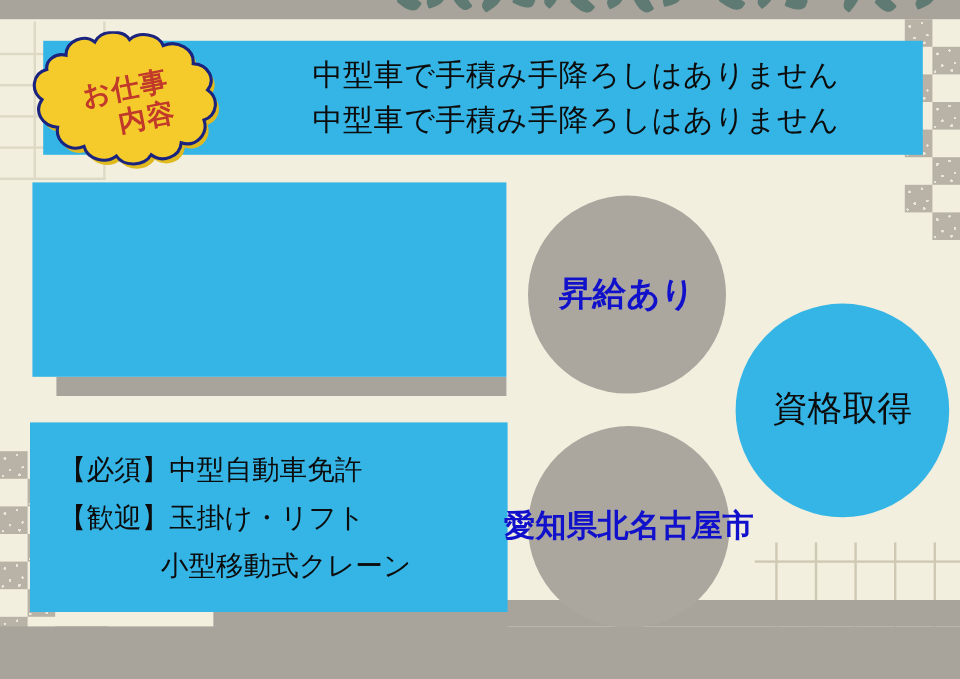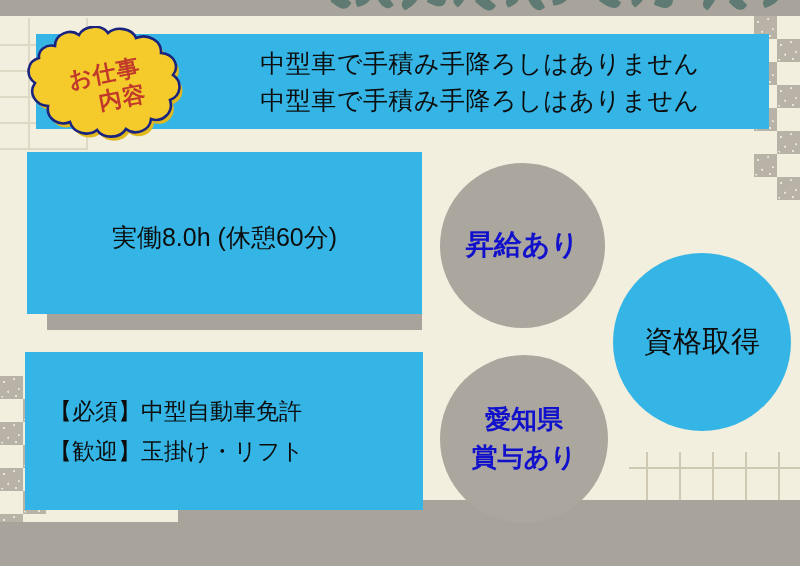--- a/index.html
+++ b/index.html
@@ -186,21 +186,21 @@
     line-height: 1.75;
     white-space: nowrap;
   }
   #qual-content .indent { padding-left: 85px; }
 
   
   .circle {
     position: absolute;
     border-radius: 50%;
     display: flex;
-    flex-direction: column;
+    flex-direction: row;
     justify-content: center;
     align-items: center;
     text-align: center;
     white-space: nowrap;
   }
   #circle-raise {
     left: 440px; top: 163px;
     width: 165px; height: 165px;
     background: #aba79f;
     color: #1111cc;
@@ -333,36 +333,36 @@
     </svg>
     <div id="cloud-label">
       <span class="l1">お仕事</span>
       <span class="l2">内容</span>
     </div>
   </div>
 
   <div class="panel-shadow" id="hours-panel-shadow"></div>
   <div class="panel-cyan" id="hours-panel"></div>
   <div id="hours-content">
-    <div id="hours-detail">実働8.0h (休憩60分)</div>
   </div>
 
   <div class="panel-shadow" id="qual-panel-shadow"></div>
   <div class="panel-cyan" id="qual-panel"></div>
   <div id="qual-content">
     <div>【必須】中型自動車免許</div>
     <div>【歓迎】玉掛け・リフト</div>
+    <div class="indent">小型移動式クレーン</div>
   </div>
 
   <div class="circle" id="circle-raise">
     <span>昇給あり</span>
   </div>
 
   <div class="circle" id="circle-support">
     <span>資格取得</span>
   </div>
 
   <div class="circle" id="circle-location">
     <span>愛知県</span>
-    <span>賞与あり</span>
+    <span>北名古屋市</span>
   </div>
 
 </div>
 
 </body></html>

